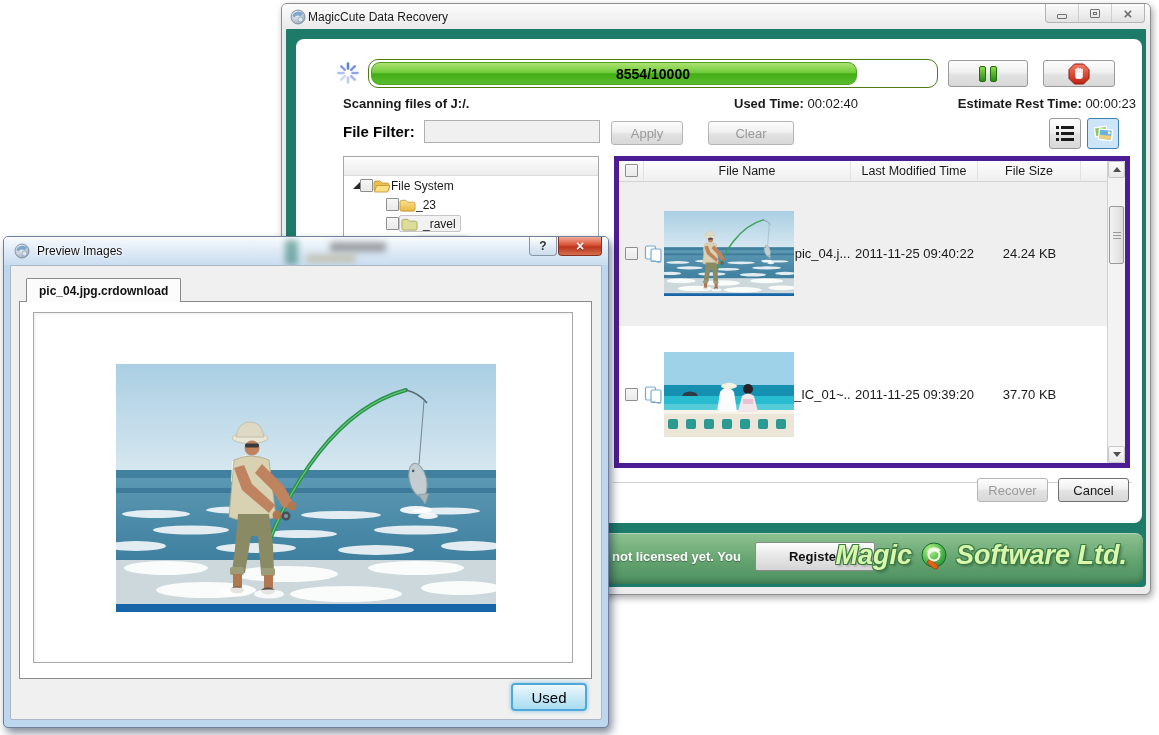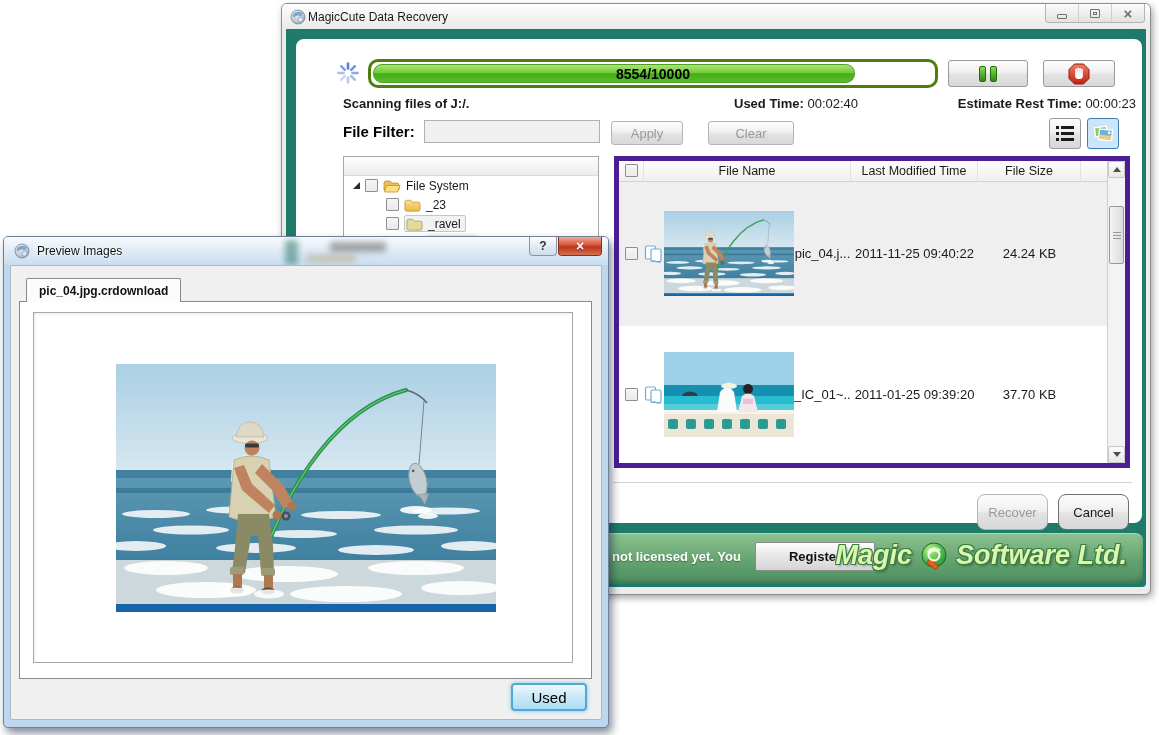--- a/index.html
+++ b/index.html
@@ -46,21 +46,21 @@
     background:#1e7a69; border-radius:1px 1px 4px 4px;
   }
   .content-panel {
     position:absolute; left:10px; top:10px; width:846px; height:484px;
     background:#fff; border-radius:8px;
   }
 
   
   .progress-track {
     position:absolute; left:72px; top:20px; width:570px; height:29px;
-    background:#fff; border:3px solid #4d7c0f; border-radius:10px;
+    background:#fff; border:1px solid #4d7c0f; border-radius:10px;
   }
   .progress-fill {
     position:absolute; left:2px; top:2px; bottom:2px; border-radius:9px;
     background:linear-gradient(180deg,#aee272 0%,#6fcc3a 45%,#43ad17 52%,#59bd2c 100%);
     border:1px solid #4ea024;
   }
   .progress-label {
     position:absolute; inset:0; display:flex; align-items:center; justify-content:center;
     font-size:14px; font-weight:bold; color:#000;
   }
@@ -81,21 +81,21 @@
   .list-icon span { display:flex; align-items:center; gap:2px; }
   .list-icon i { width:3px; height:3px; background:#1a1a1a; display:block; }
   .list-icon em { flex:1; height:3px; background:#1a1a1a; display:block; }
 
   
   .tree-panel {
     position:absolute; left:47px; top:117px; width:256px; height:312px;
     background:#fff; border:1px solid #a8a8a8; overflow:hidden; font-size:12px; color:#1a1a1a;
   }
   .tree-header { height:19px; background:linear-gradient(180deg,#fdfdfd,#ececec); border-bottom:1px solid #dcdcdc; }
-  .tree-row { height:19px; display:flex; align-items:center; gap:5px; }
+  .tree-row { height:19px; display:flex; align-items:center; }
   .expand-arrow { width:0; height:0; border-right:7px solid #2a2a2a; border-top:7px solid transparent; flex:none; }
   .tree-sel { display:flex; align-items:center; gap:5px; background:#f2f2f2; border:1px solid #c6c6c6; border-radius:2px; padding:0 4px 0 1px; height:17px; }
   .blurblob { filter:blur(2px); border-radius:2px; }
 
   
   .file-list {
     position:absolute; left:318px; top:117px; width:516px; height:312px;
     background:#fff; border:5px solid #4c1d95; display:flex; overflow:hidden;
   }
   .fl-main { flex:1; display:flex; flex-direction:column; }
@@ -119,21 +119,21 @@
   .tri-down { width:0; height:0; border-left:4px solid transparent; border-right:4px solid transparent; border-top:5px solid #505050; }
   .sc-track { flex:1; position:relative; }
   .sc-thumb {
     position:absolute; left:1px; right:1px; top:28px; height:58px;
     background:linear-gradient(90deg,#f4f4f4,#dcdcdc); border:1px solid #9a9a9a; border-radius:2px;
     display:flex; flex-direction:column; align-items:center; justify-content:center; gap:2px;
   }
   .sc-thumb i { display:block; width:8px; height:1px; background:#9a9a9a; }
 
   .separator { position:absolute; left:317px; right:10px; top:443px; height:1px; background:#d2d2d2; }
-  .action-btn { position:absolute; top:455px; width:71px; height:36px;border-radius:8px; }
+  .action-btn { position:absolute; top:439px; width:71px; height:24px; }
 
   
   .banner {
     position:absolute; left:10px; right:3px; bottom:3px; height:51px; border-radius:8px;
     background:linear-gradient(180deg,#8ec291 0%,#63a36f 55%,#4c8f60 100%);
     box-shadow:inset 0 1px 0 rgba(255,255,255,.35), inset 0 -3px 5px rgba(0,0,0,.18);
   }
   .license-text { position:absolute; left:316px; top:16px; color:#fff; font-weight:bold; font-size:13px; text-shadow:0 1px 1px rgba(0,0,0,.35); white-space:nowrap; }
   .register-btn {
     position:absolute; left:459px; top:9px; width:120px; height:29px;
@@ -539,21 +539,21 @@
                 </span>
               <span class="name-cell">
                 <svg width="20" height="18" viewBox="0 0 20 18" style="flex:none;">
                     <use xlink:href="#pagesicon" href="#pagesicon"></use>
                   </svg>
                 <svg class="thumb" viewBox="0 0 130 85" preserveAspectRatio="none">
                     <use xlink:href="#couple-scene" href="#couple-scene"></use>
                   </svg>
                 <span class="name-label">_IC_01~...</span>
               </span>
-              <span class="col-time center-cell">2011-01-25 09:39:20</span>
+              <span class="col-time center-cell">2011-11-25 09:39:20</span>
               <span class="col-size center-cell">37.70 KB</span>
               <span class="col-fill"></span>
             </div>
           </div>
           <div class="fl-scroll">
             <div class="sc-btn">
                 <span class="tri-up"></span>
               </div>
             <div class="sc-track">
               <div class="sc-thumb">

